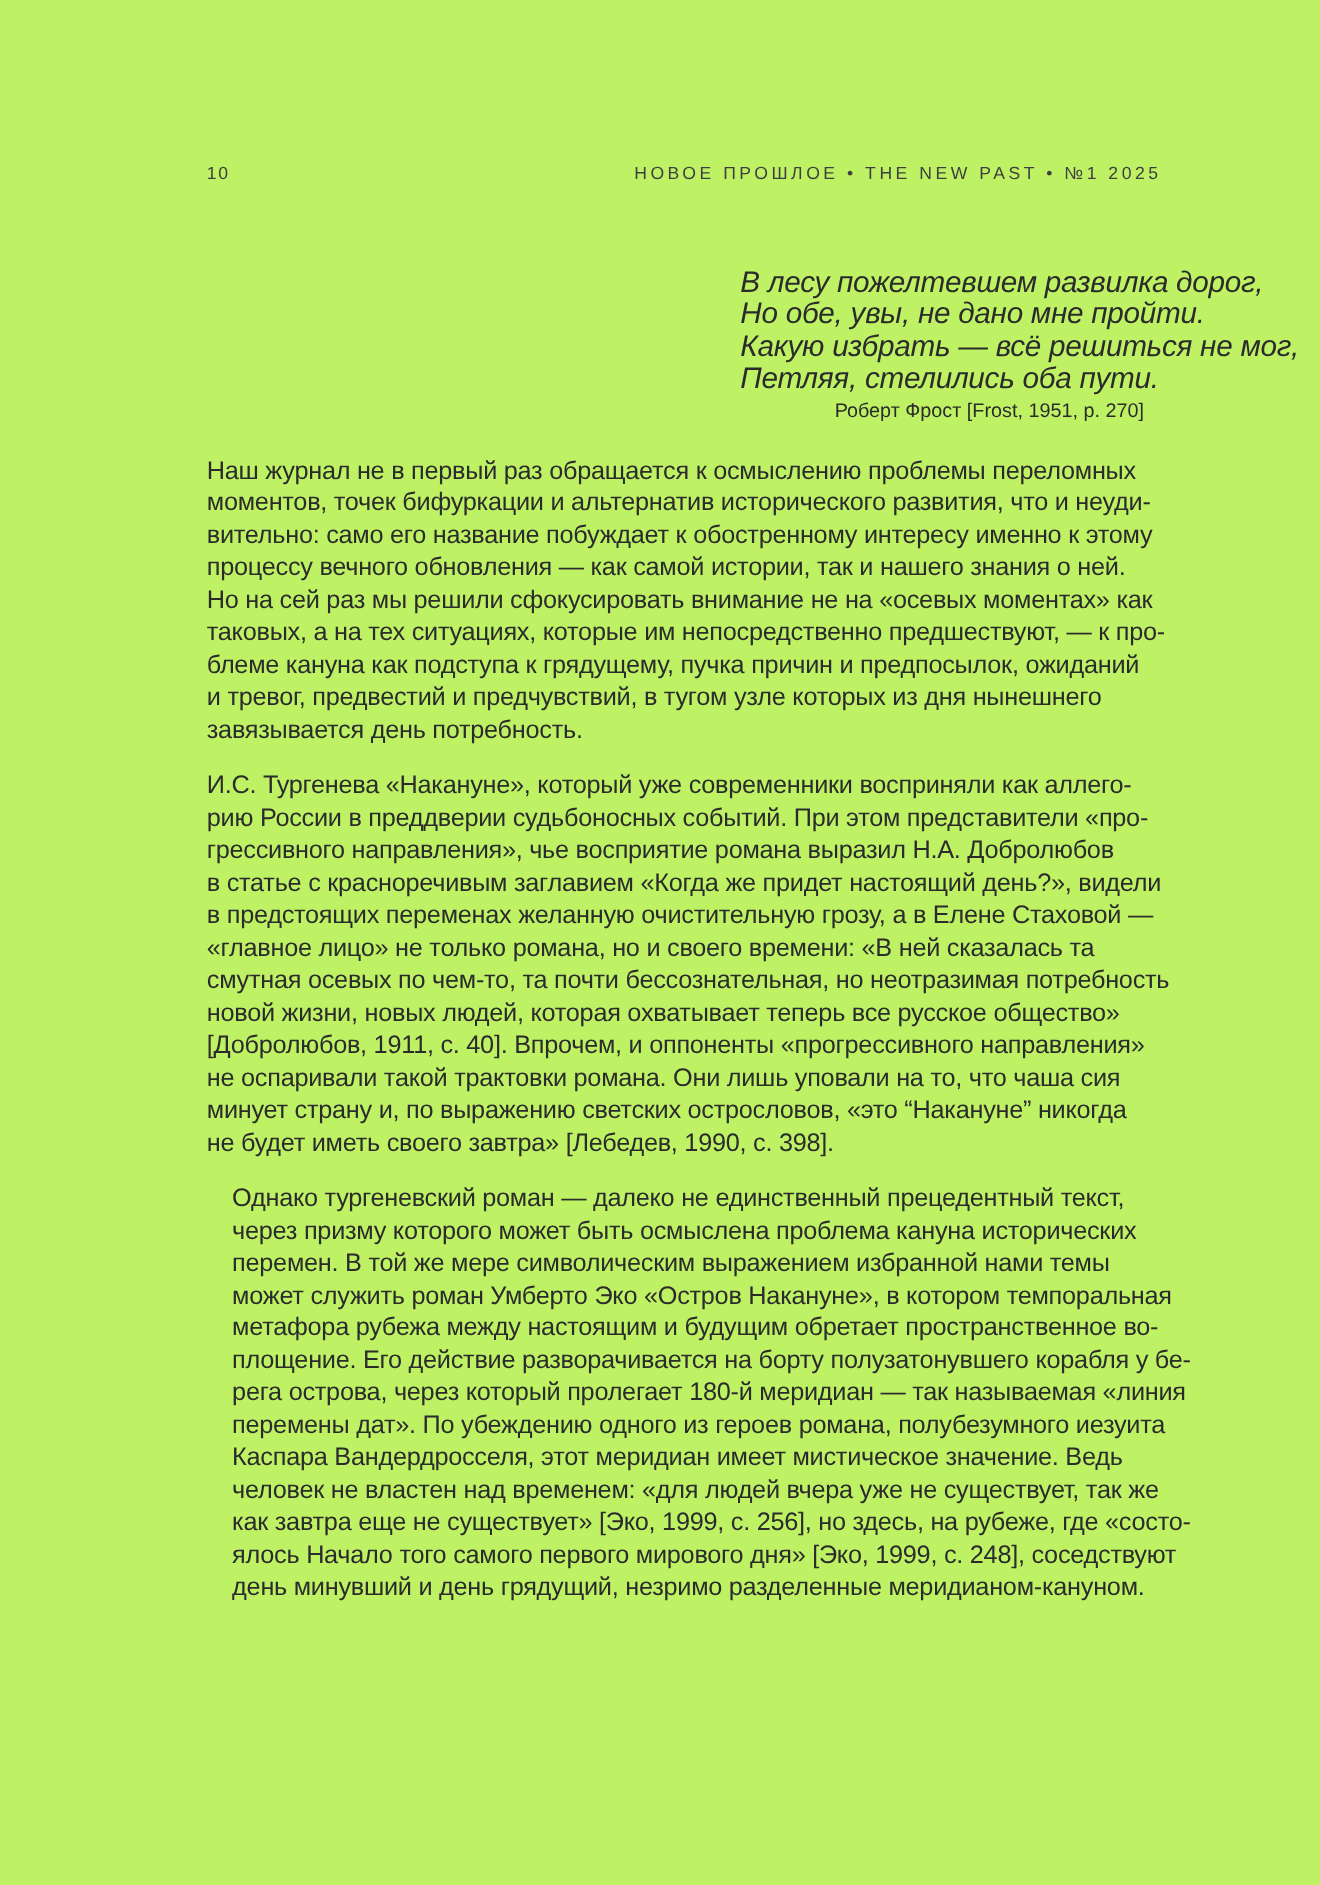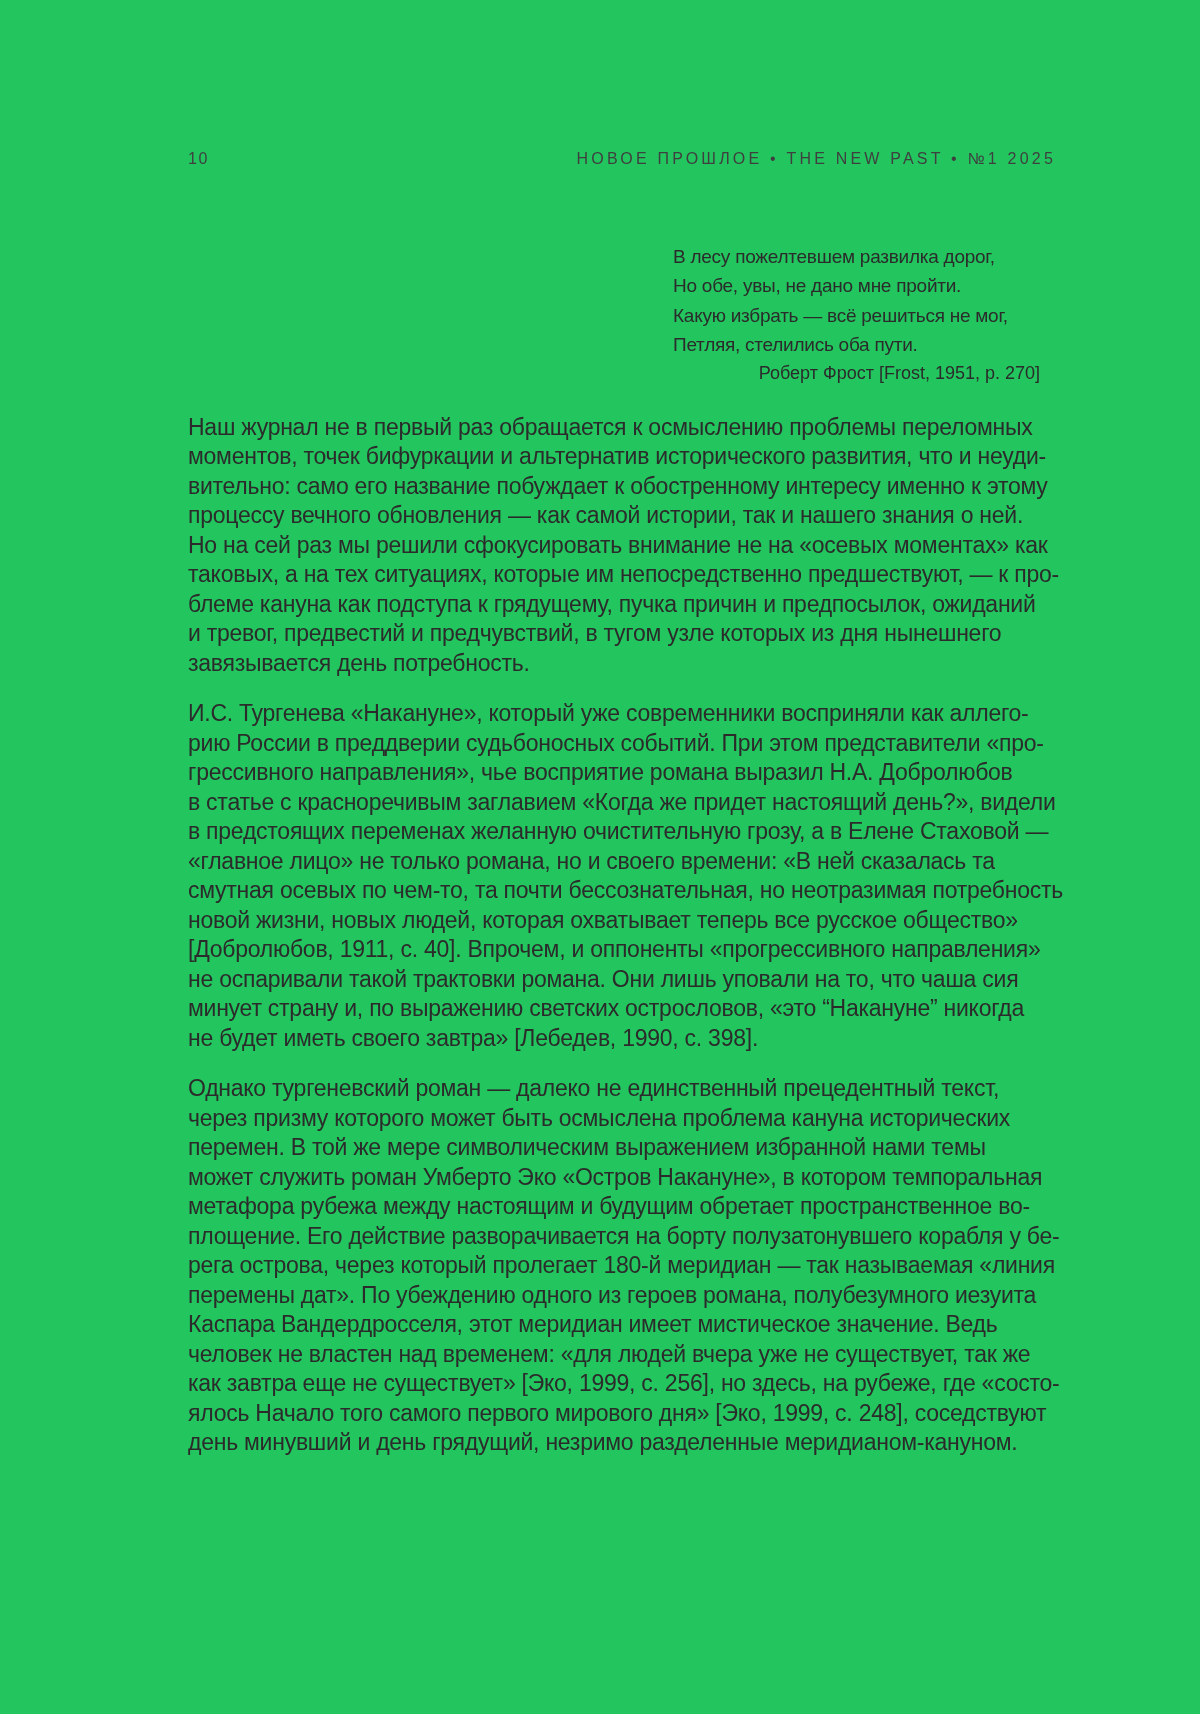--- a/index.html
+++ b/index.html
@@ -1,19 +1,19 @@
 <!DOCTYPE html>
 <html><head>
 <meta charset="utf-8">
 <style>
   html, body { margin: 0; padding: 0; background: #e8e8e8; }
   .page {
     width: 1200px;
     height: 1714px;
-    background: #22c55e;
+    background: #bef264;
     position: relative;
     font-family: "Liberation Sans", sans-serif;
     color: #2b2b2b;
     overflow: hidden;
   }
   .content {
     position: absolute;
     left: 188px;
     top: 150px;
     width: 852px;
@@ -23,39 +23,40 @@
     justify-content: space-between;
     align-items: flex-end;
     font-size: 16px;
     color: #3f3f3f;
   }
   .page-number { letter-spacing: 1.5px; }
   .journal-title { letter-spacing: 3.2px; margin-right: -16px; white-space: nowrap; }
   .epigraph { margin-top: 74px; }
   .poem {
     margin-left: 485px;
-    font-size: 19px;
+    font-style: italic;
+    font-size: 27px;
   }
   .attribution {
     text-align: right;
     font-size: 18px;
     line-height: 29.4px;
   }
   .body-text {
     margin-top: 24px;
     font-size: 23px;
   }
   .line {
     line-height: 29.5px;
     white-space: nowrap;
     letter-spacing: -0.25px;
   }
   .poem .line { line-height: 29.3px; }
   .paragraph { margin-bottom: 21px; }
-  .paragraph:last-child { margin-bottom: 0; }
+  .paragraph:last-child { margin-bottom: 0; margin-left: 23px; }
 </style>
 </head>
 <body>
 
 <div class="page">
   <div class="content">
 
     <div class="header-row">
       <span class="page-number">10</span>
       <span class="journal-title">НОВОЕ ПРОШЛОЕ • THE NEW PAST • №1 2025</span>

